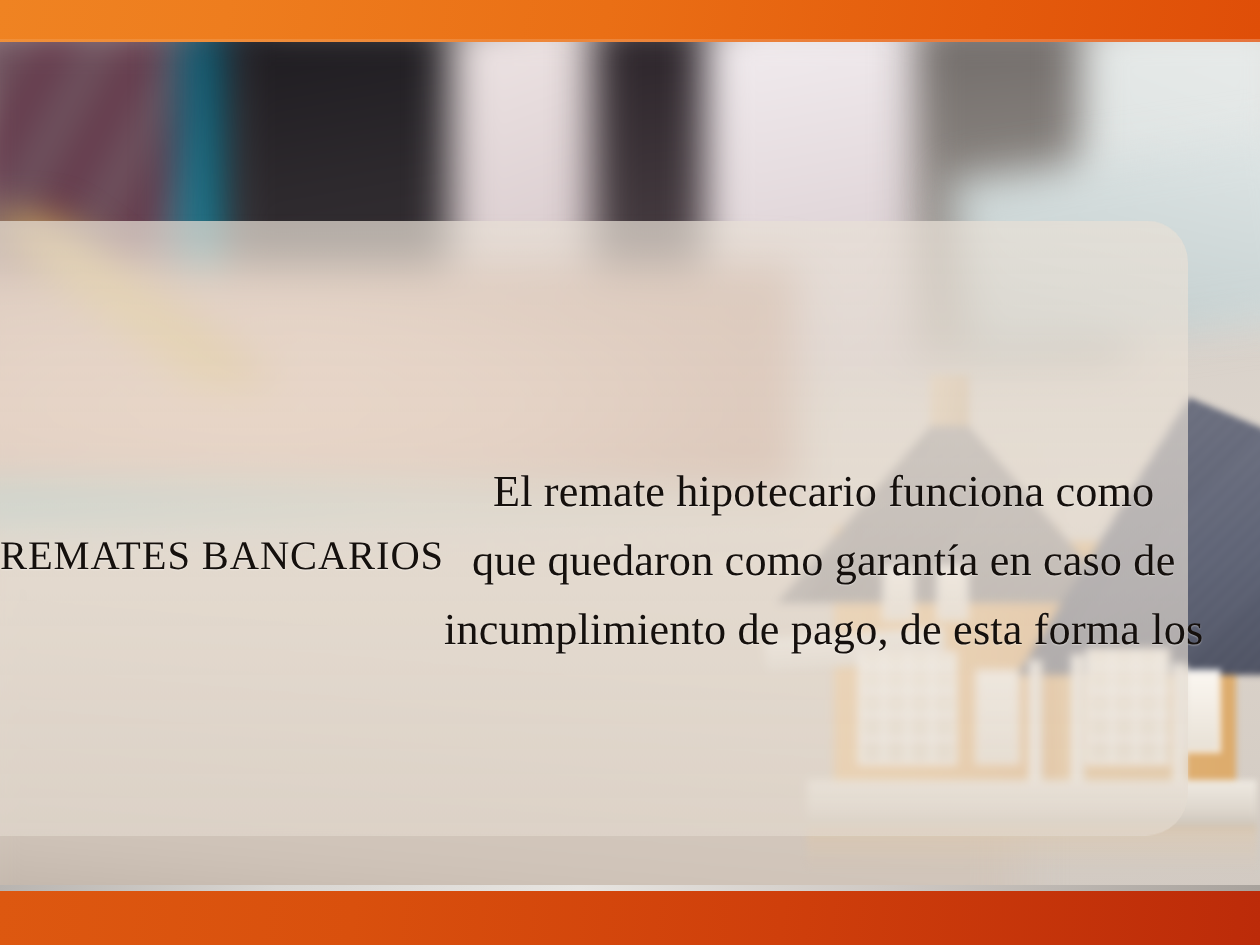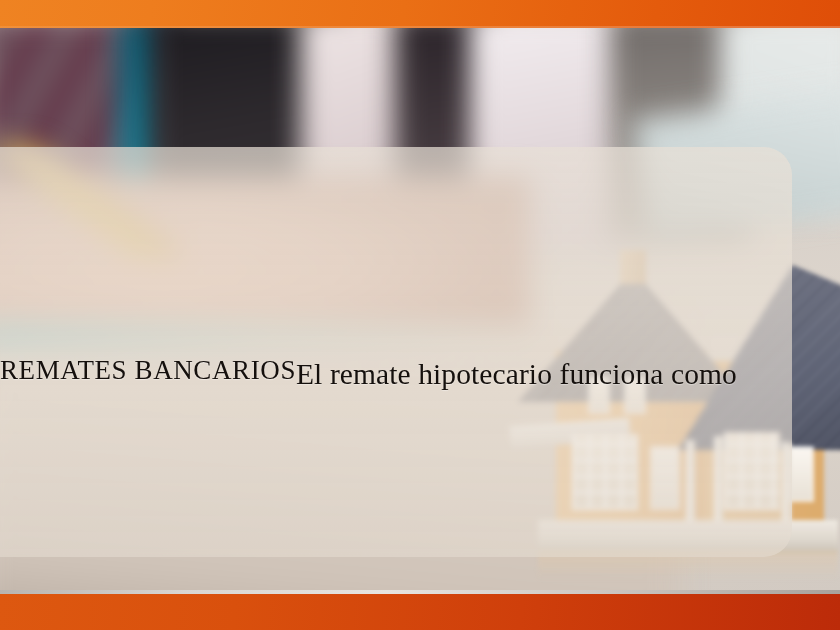--- a/index.html
+++ b/index.html
@@ -295,19 +295,21 @@
       <div class="h-reflect"></div>
     </div>
   </div>
 
   <div class="card"></div>
 
   <div class="textwrap">
     <div class="headline">REMATES BANCARIOS</div>
     <div class="body-lines">
       <span class="ln">El remate hipotecario funciona como</span>
+      <span class="ln">que quedaron como garantía en caso de</span>
+      <span class="ln">incumplimiento de pago, de esta forma los</span>
     </div>
   </div>
 
   <div class="band band-top"></div>
   <div class="band band-bottom"></div>
 
 </div>
 
 </body></html>

